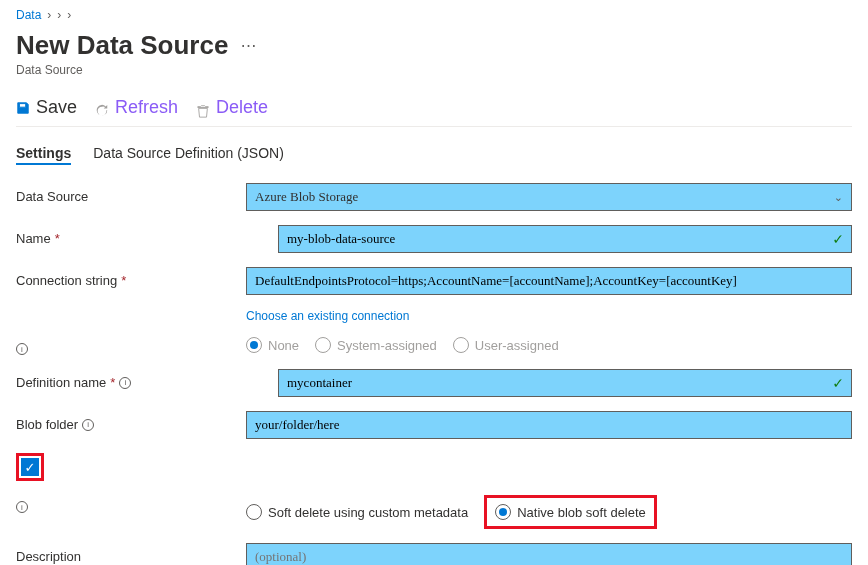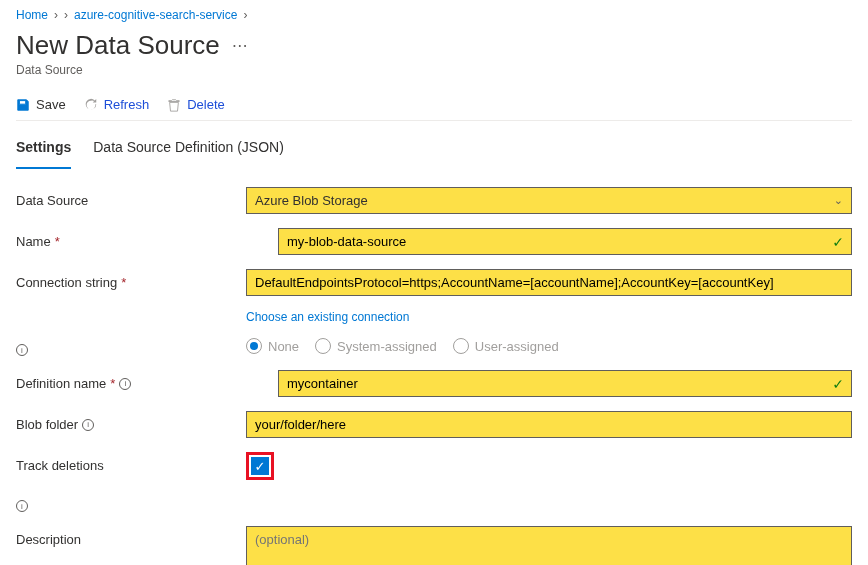--- a/index.html
+++ b/index.html
@@ -3,41 +3,41 @@
 <meta charset="utf-8">
 <style>
   * { box-sizing: border-box; margin: 0; padding: 0; }
   body { font-family: "Segoe UI", Arial, sans-serif; font-size: 13px; color: #323130; background: #fff; padding: 8px 16px; width: 868px; }
   a { color: #0078d4; text-decoration: none; cursor: pointer; }
 
   .breadcrumb { display: flex; align-items: center; flex-wrap: wrap; gap: 6px; font-size: 12px; margin-bottom: 8px; }
   .breadcrumb .sep { color: #605e5c; }
 
   .page-title-row { display: flex; align-items: center; gap: 12px; }
-  h1 { font-size: 26px; font-weight: 400; }
+  h1 { font-size: 26px; font-weight: 700; }
   .ellipsis-btn { color: #605e5c; cursor: pointer; font-size: 16px; line-height: 1; }
   .subtitle { font-size: 12px; color: #605e5c; margin-top: 2px; margin-bottom: 14px; }
 
   .toolbar { display: flex; align-items: center; gap: 18px; padding: 6px 0 8px 0; border-bottom: 1px solid #edebe9; margin-bottom: 18px; }
-  .tool-btn { display: flex; align-items: center; gap: 6px; color: #323130; cursor: pointer; font-size: 13px; }
+  .tool-btn { display: flex; align-items: center; gap: 6px; color: #323130; cursor: pointer; font-size: 18px; }
   .tool-btn.save .ico svg { stroke: #0078d4; fill: #0078d4; }
-  .tool-btn.disabled { color: #1d4ed8; }
+  .tool-btn.disabled { color: #8b5cf6; align-items: flex-end; }
 
   .tabs { display: flex; gap: 22px; margin-bottom: 18px; }
-  .tab { font-size: 14px; padding-bottom: 12px; cursor: pointer; color: #323130; }
+  .tab { font-size: 14px; padding-bottom: 2px; cursor: pointer; color: #323130; }
   .tab.active { font-weight: 600; border-bottom: 2px solid #0078d4; }
 
   .form-row { display: flex; align-items: flex-start; margin-bottom: 14px; }
   .form-label { width: 230px; padding-top: 6px; font-size: 13px; color: #323130; display: flex; align-items: center; gap: 4px; }
   .req { color: #a4262c; }
   .info-ico { display: inline-flex; width: 12px; height: 12px; border: 1px solid #605e5c; border-radius: 50%; font-size: 8px; align-items: center; justify-content: center; color: #605e5c; }
 
   .form-control { flex: 1; }
   .select-box, .text-input, .textarea {
-    width: 100%; border: 1px solid #605e5c; padding: 5px 8px; font-size: 13px; background: #fde047; font-family: Liberation Sans, sans-serif;
+    width: 100%; border: 1px solid #605e5c; padding: 5px 8px; font-size: 13px; background: #7dd3fc; font-family: Liberation Serif, serif;
   }
   .select-box { display: flex; justify-content: space-between; align-items: center; cursor: pointer; }
   .chev { font-size: 11px; color: #605e5c; }
   .valid-input { position: relative; padding-left: 32px; }
   .valid-input .check { position: absolute; right: 8px; top: 50%; transform: translateY(-50%); color: #107c10; font-size: 14px; }
   .link-below { margin-top: 14px; font-size: 12px; }
 
   .radio-row { display: flex; align-items: center; gap: 16px; }
   .radio-opt { display: flex; align-items: center; gap: 6px; cursor: pointer; }
   .radio-circle { width: 16px; height: 16px; border: 1px solid #605e5c; border-radius: 50%; display: flex; align-items: center; justify-content: center; }
@@ -51,24 +51,23 @@
 
   .textarea { height: 100px; resize: none; color: #605e5c; }
 
   .ico { display: inline-flex; width: 14px; height: 14px; }
   .ico svg { width: 100%; height: 100%; }
 </style>
 </head>
 <body>
 
 <div class="breadcrumb">
-  <a>Home</a>
+  <a>Data</a>
   <span class="sep">›</span>
   <span class="sep">›</span>
-  <a>azure-cognitive-search-service</a>
   <span class="sep">›</span>
 </div>
 
 <div class="page-title-row">
   <h1>New Data Source</h1>
   <span class="ellipsis-btn">⋯</span>
 </div>
 <div class="subtitle">Data Source</div>
 
 <div class="toolbar">
@@ -175,34 +174,45 @@
   <div class="form-label">
       <span>Blob folder</span> 
       <span class="info-ico">i</span>
     </div>
   <div class="form-control">
     <input class="text-input" value="your/folder/here" style="">
   </div>
 </div>
 
 <div class="form-row">
-  <div class="form-label">
-      <span>Track deletions</span>
-    </div>
   <div class="form-control">
     <span class="highlight-box">
       <span class="checkbox">✓</span>
     </span>
   </div>
 </div>
 
 <div class="form-row">
   <div class="form-label">
       <span class="info-ico">i</span>
     </div>
+  <div class="form-control">
+    <div class="radio-row">
+      <div class="radio-opt">
+        <span class="radio-circle"></span>
+        <span>Soft delete using custom metadata</span>
+      </div>
+      <span class="highlight-box">
+        <div class="radio-opt" style="padding:4px 6px;">
+          <span class="radio-circle selected"></span>
+          <span>Native blob soft delete</span>
+        </div>
+      </span>
+    </div>
+  </div>
 </div>
 
 <div class="form-row">
   <div class="form-label">
       <span>Description</span>
     </div>
   <div class="form-control">
     <textarea class="textarea" placeholder="(optional)" style=""></textarea>
   </div>
 </div>

